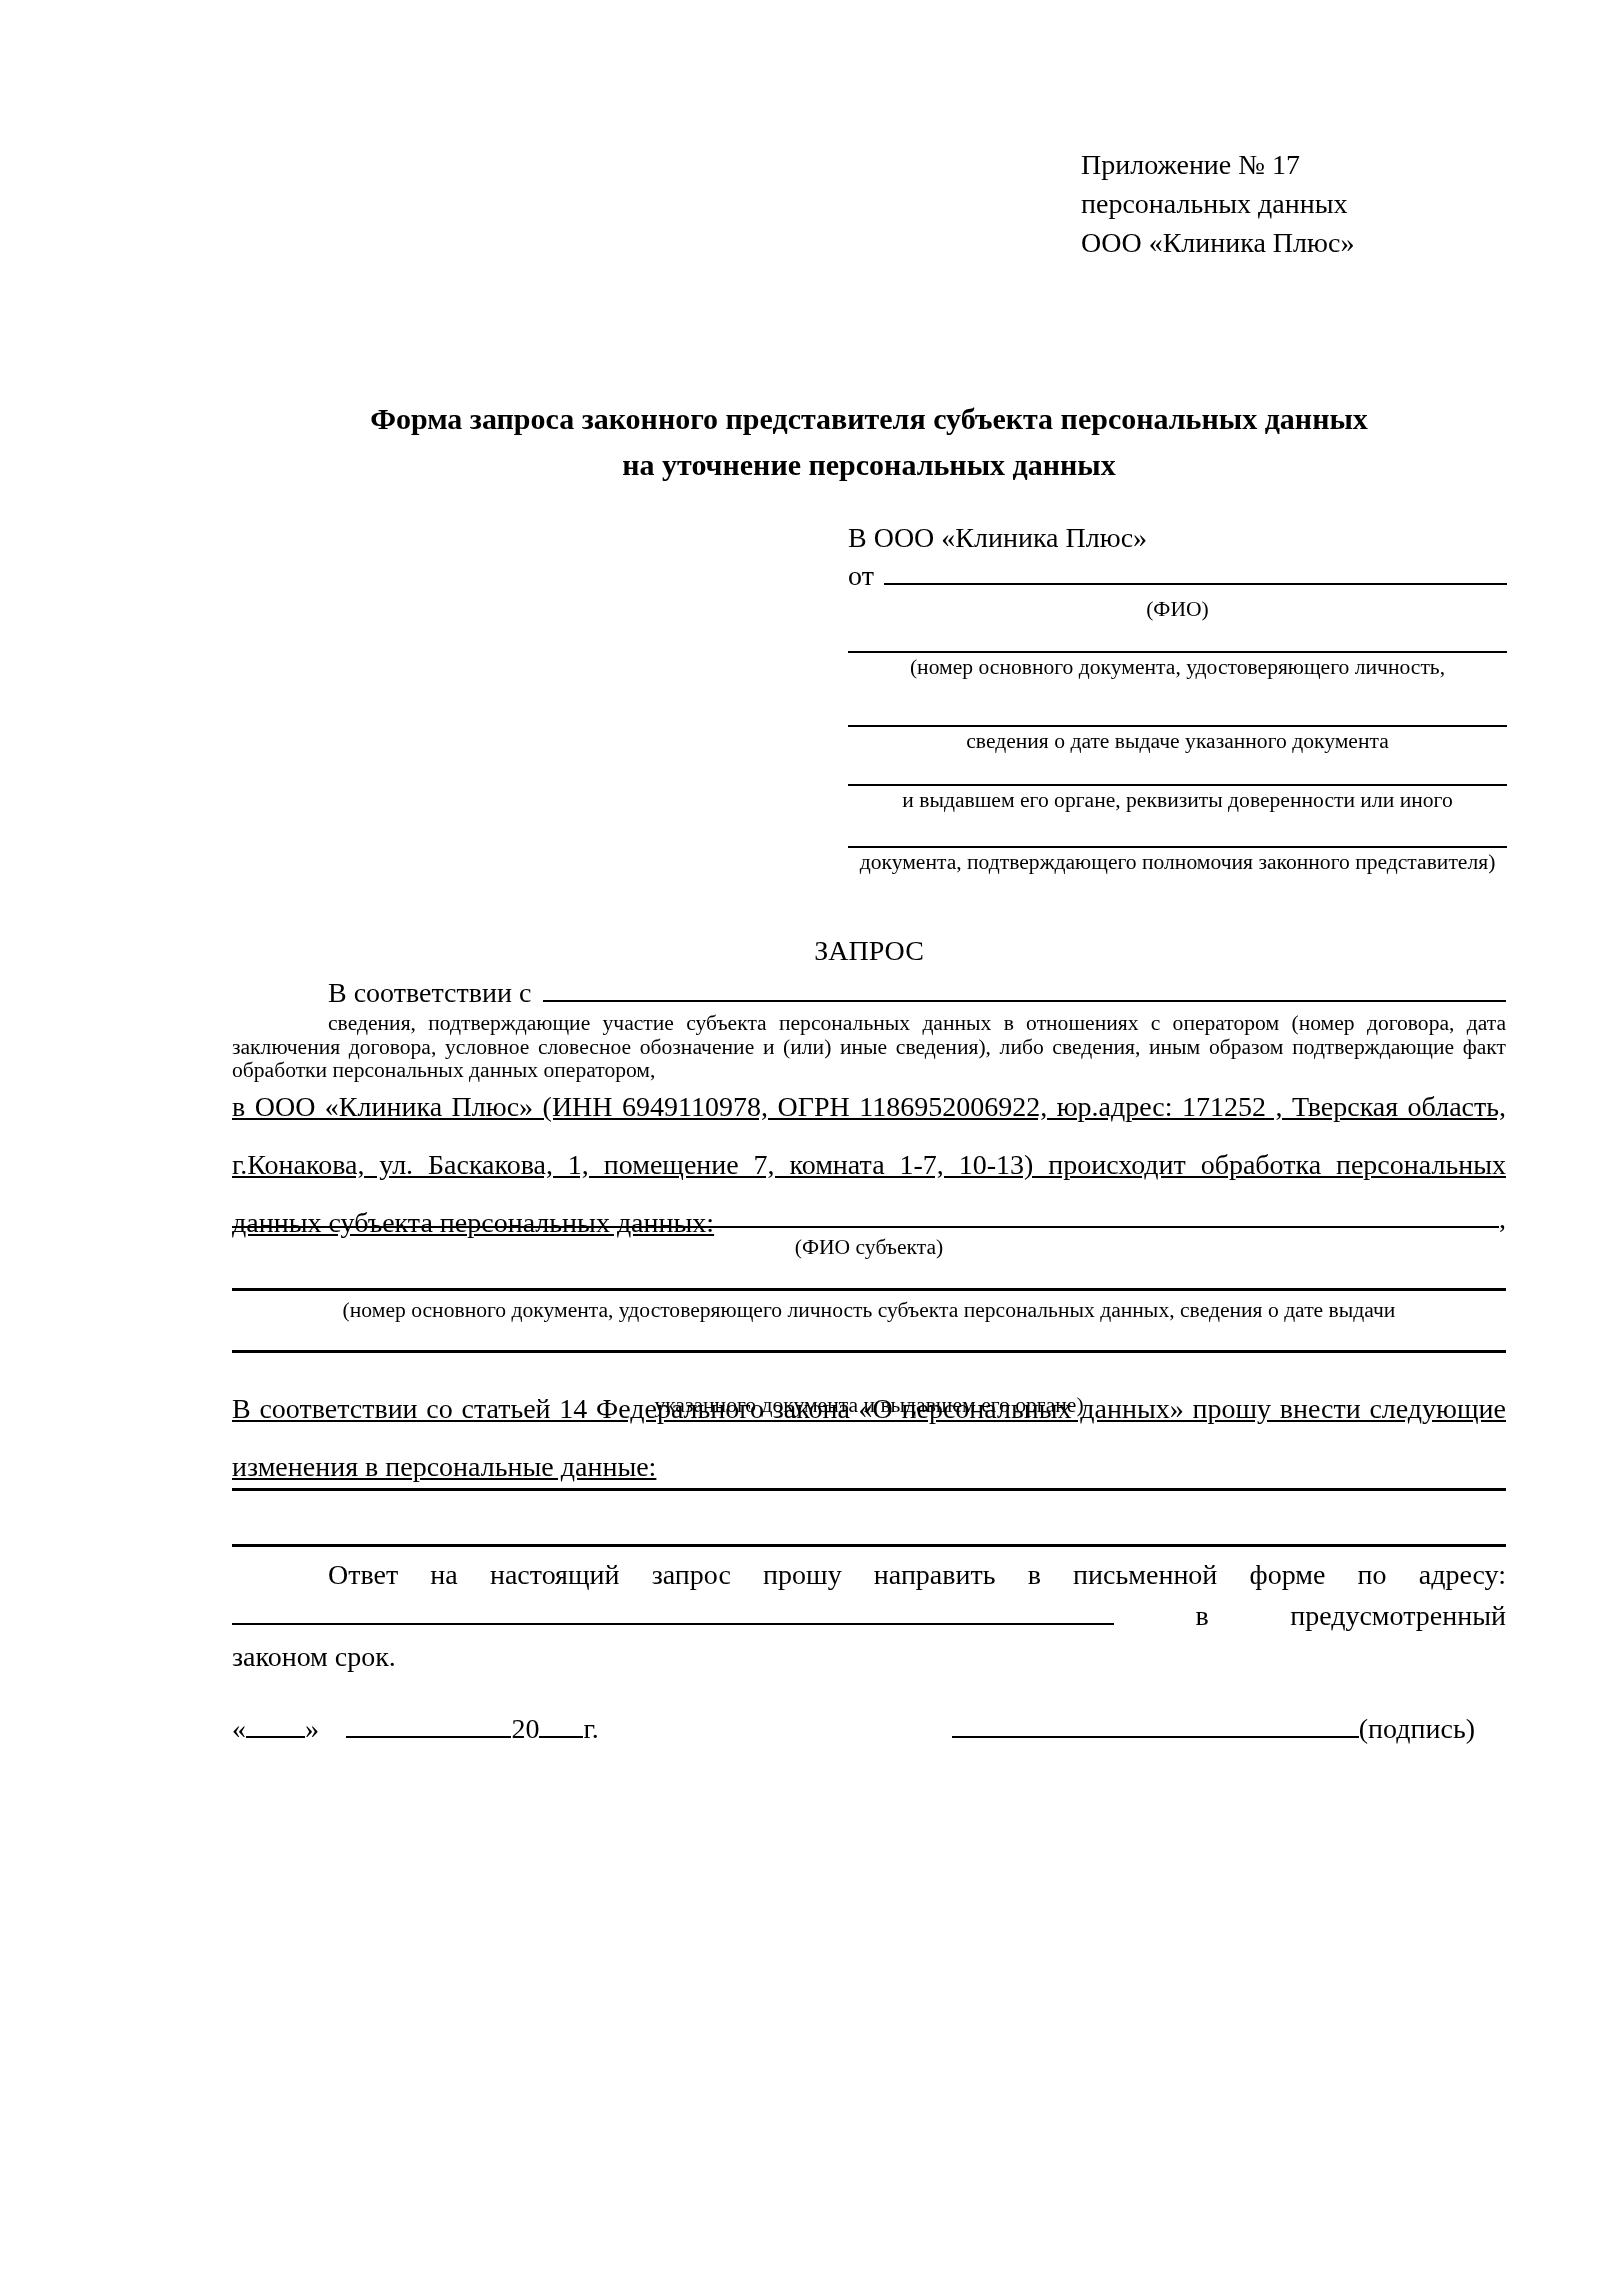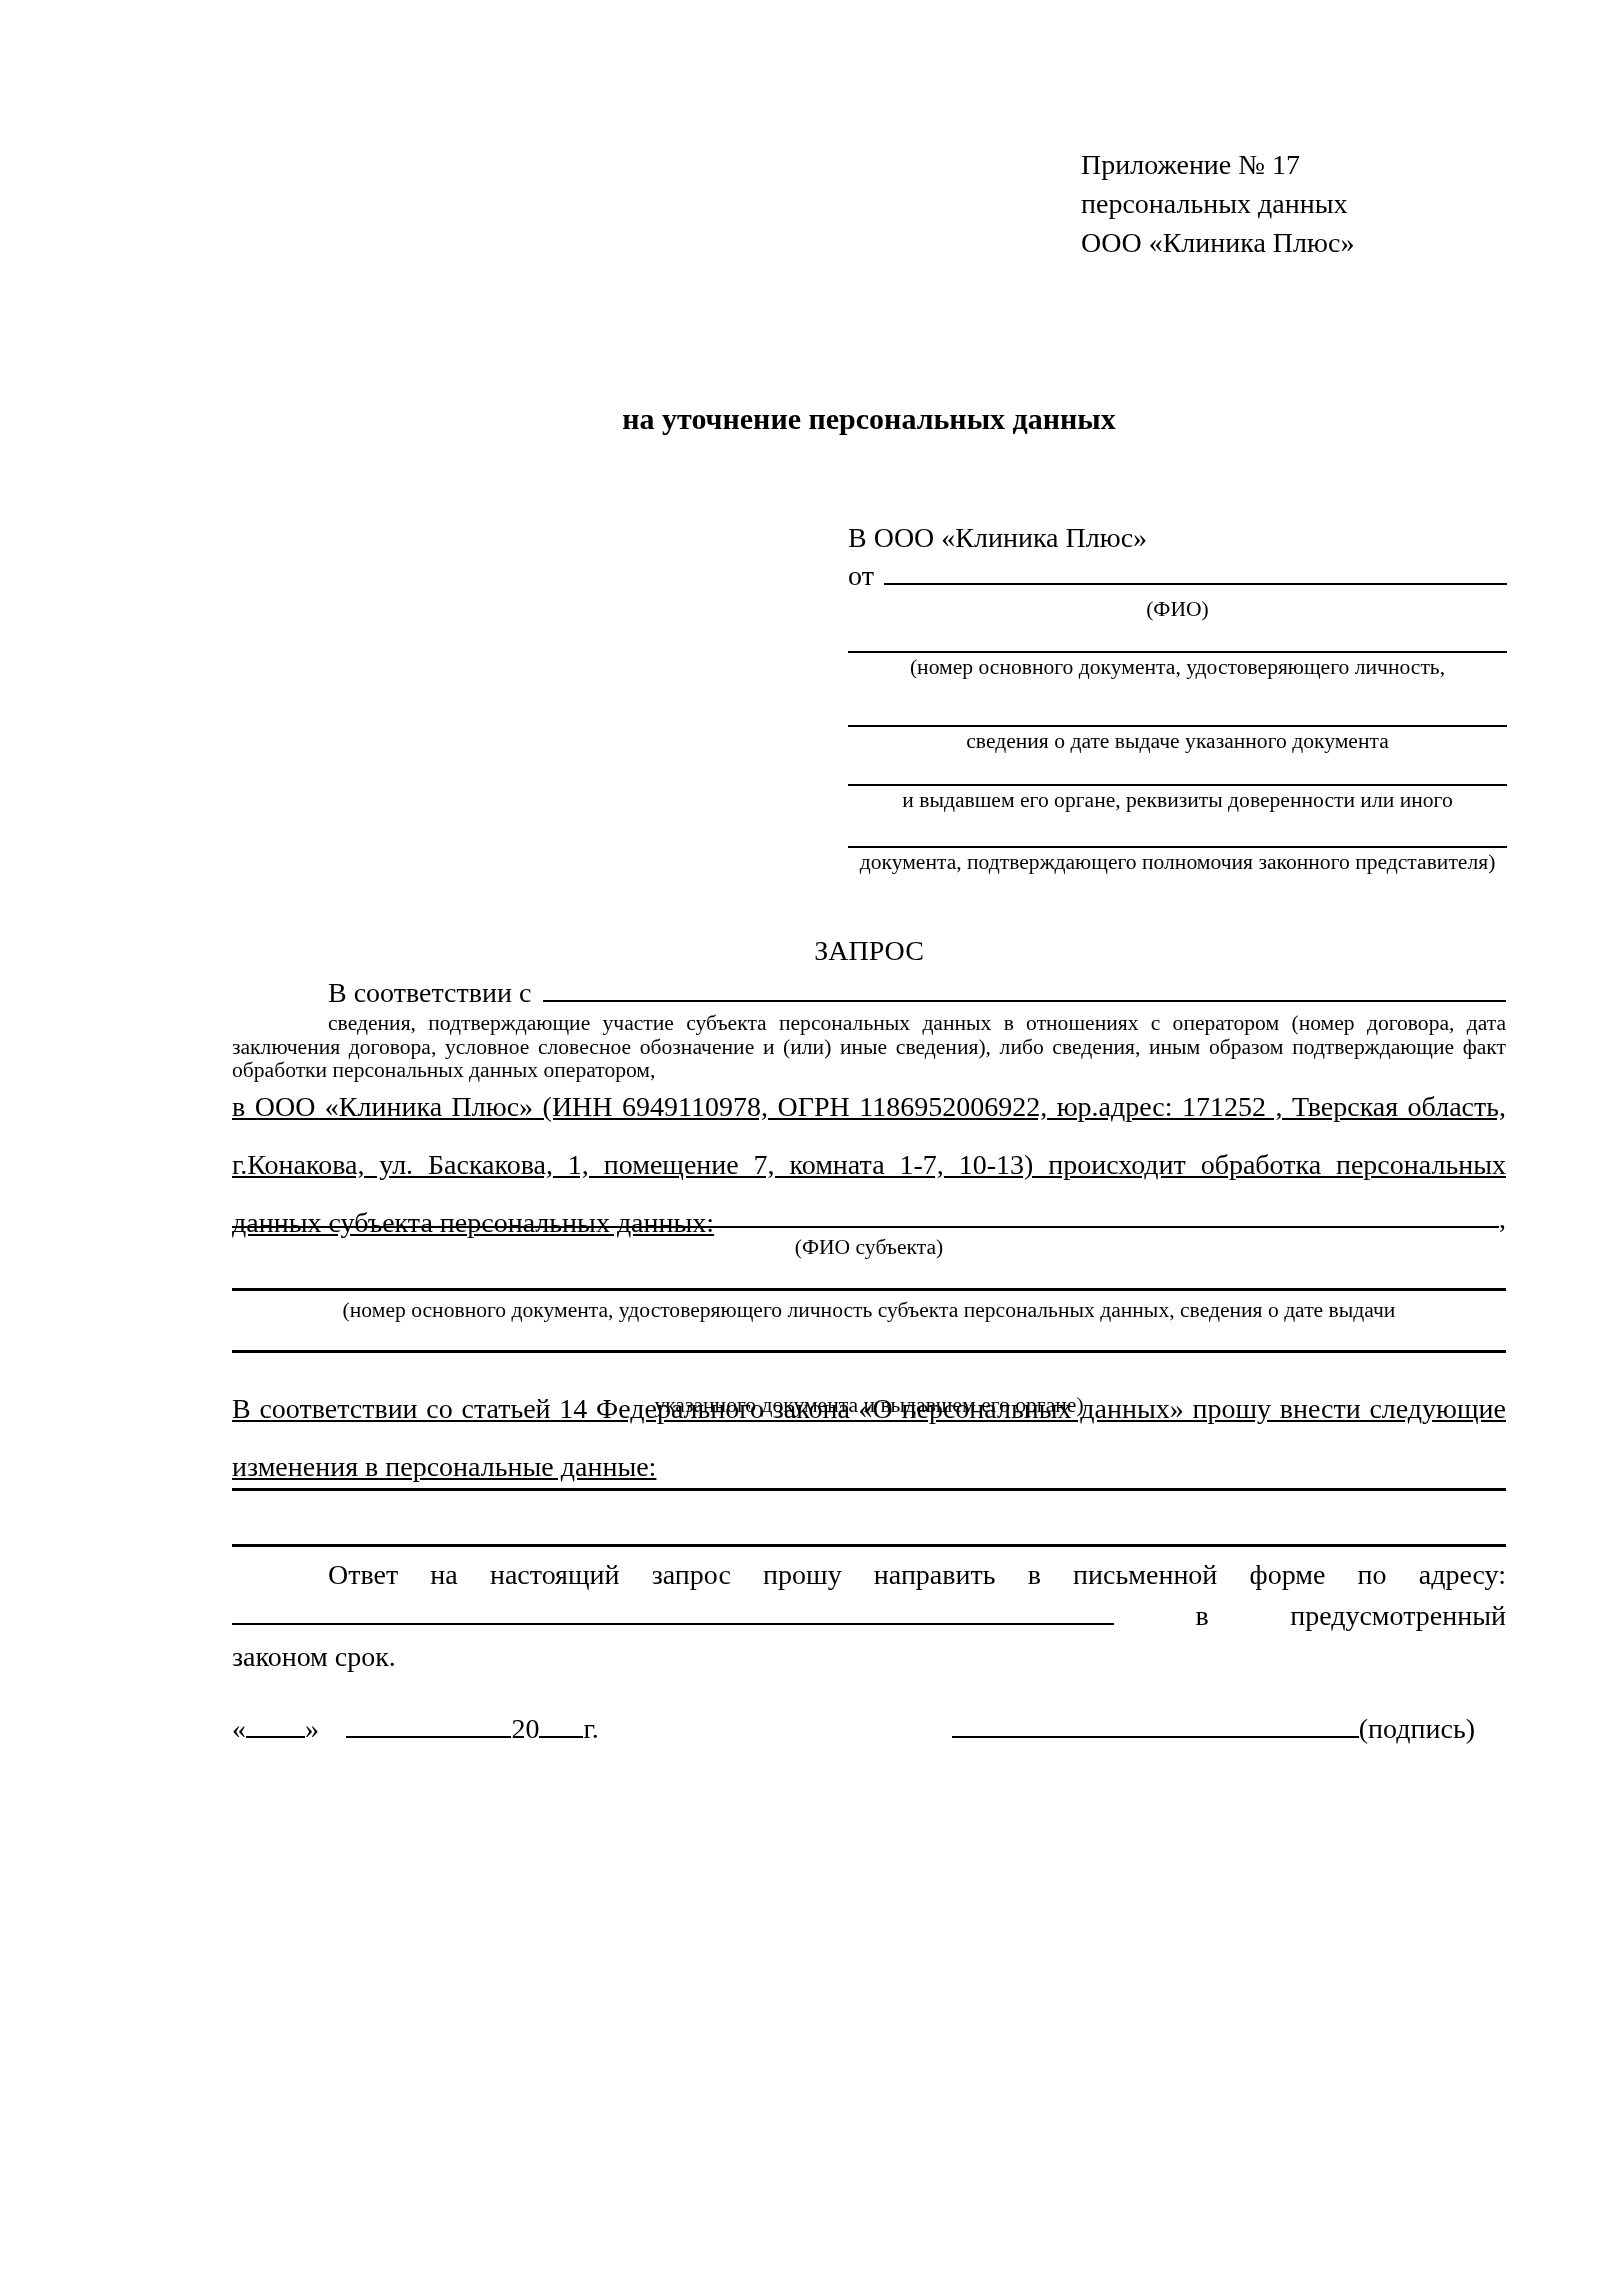--- a/index.html
+++ b/index.html
@@ -88,20 +88,21 @@
 
 <div class="page">
 
   <div class="header-block">
     <div>Приложение № 17</div>
     <div>персональных данных</div>
     <div>ООО «Клиника Плюс»</div>
   </div>
 
   <div class="doc-title">
+    <div>Форма запроса законного представителя субъекта персональных данных</div>
     <div>на уточнение персональных данных</div>
   </div>
 
   <div class="addressee">
     <div class="addr-to">В ООО «Клиника Плюс»</div>
     <div class="from-row">
       <span class="label">от</span>
       <span class="fill-line"></span>
     </div>
     <div class="cap">(ФИО)</div>

